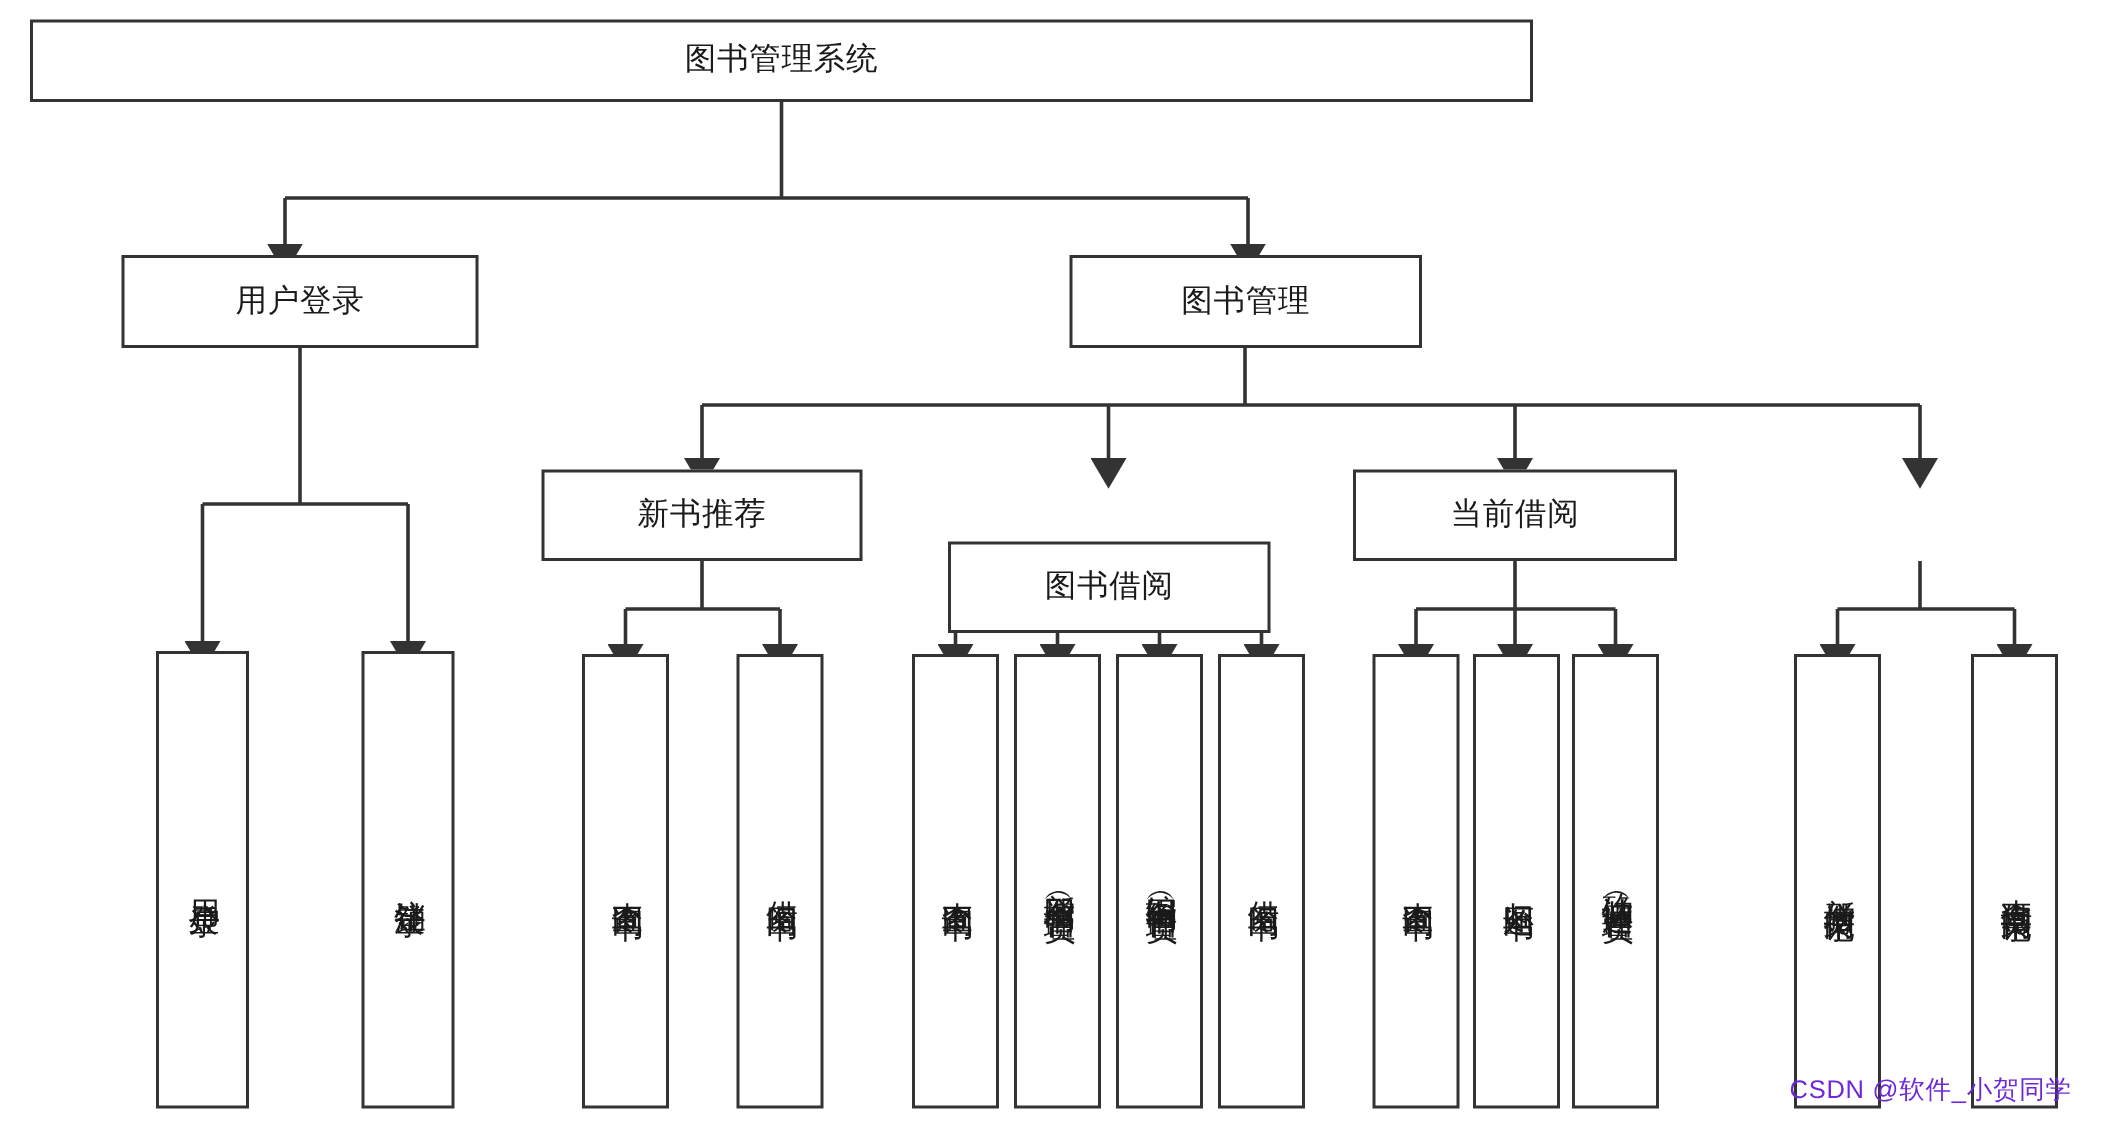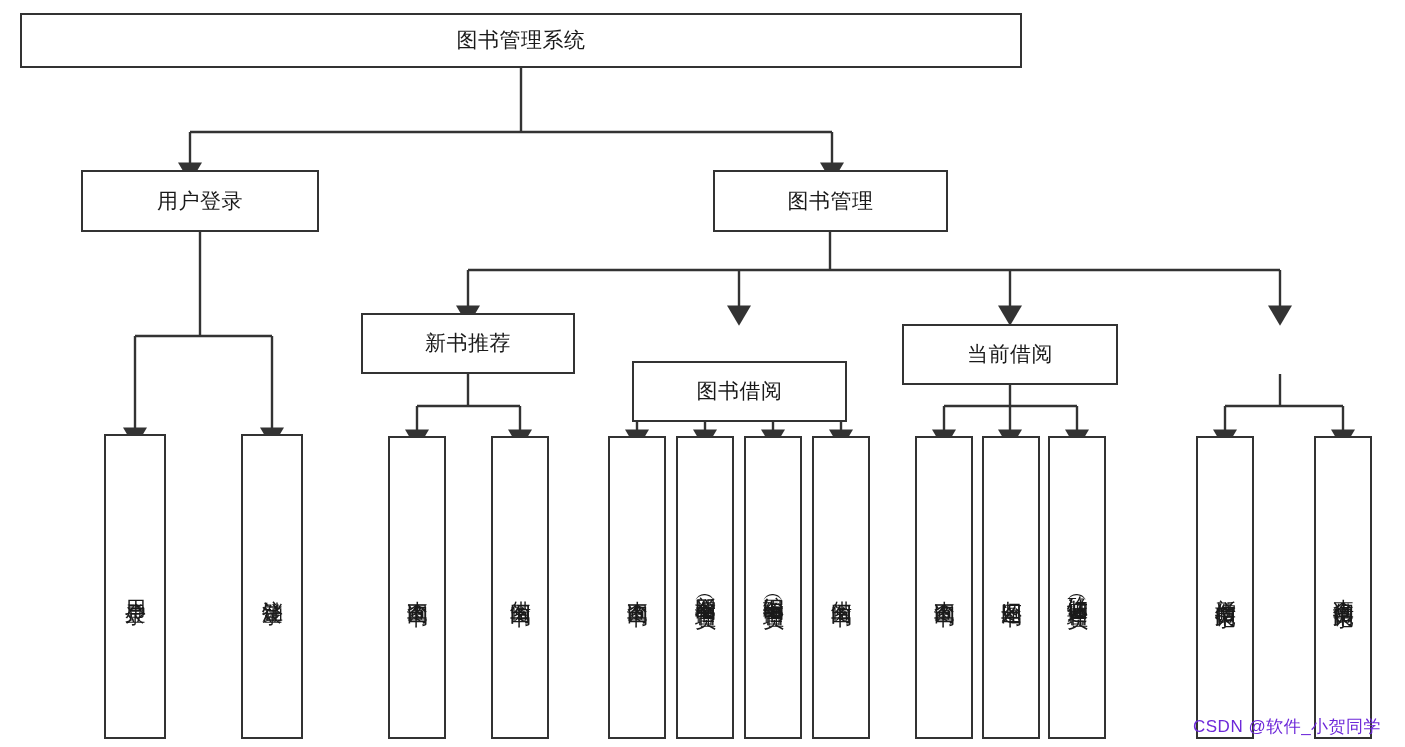--- a/index.html
+++ b/index.html
@@ -126,21 +126,21 @@
   <div class="node horiz" style="left:713px; top:170px; width:235px; height:62px;">
     <span class="lbl">图书管理</span>
   </div>
 
   <div class="node horiz" style="left:361px; top:313px; width:214px; height:61px;">
     <span class="lbl">新书推荐</span>
   </div>
   <div class="node horiz" style="left:632px; top:313px; width:215px; height:61px;margin-top:48px;">
     <span class="lbl">图书借阅</span>
   </div>
-  <div class="node horiz" style="left:902px; top:313px; width:216px; height:61px;margin-top:11px;">
+  <div class="node horiz" style="left:902px; top:313px; width:216px; height:61px;">
     <span class="lbl">当前借阅</span>
   </div>
 
   <div class="node vert" style="left:104px; top:434px; width:62px; height:305px;">
     <span class="lbl">用户登录</span>
   </div>
   <div class="node vert" style="left:241px; top:434px; width:62px; height:305px;">
     <span class="lbl">注销登录</span>
   </div>
 

